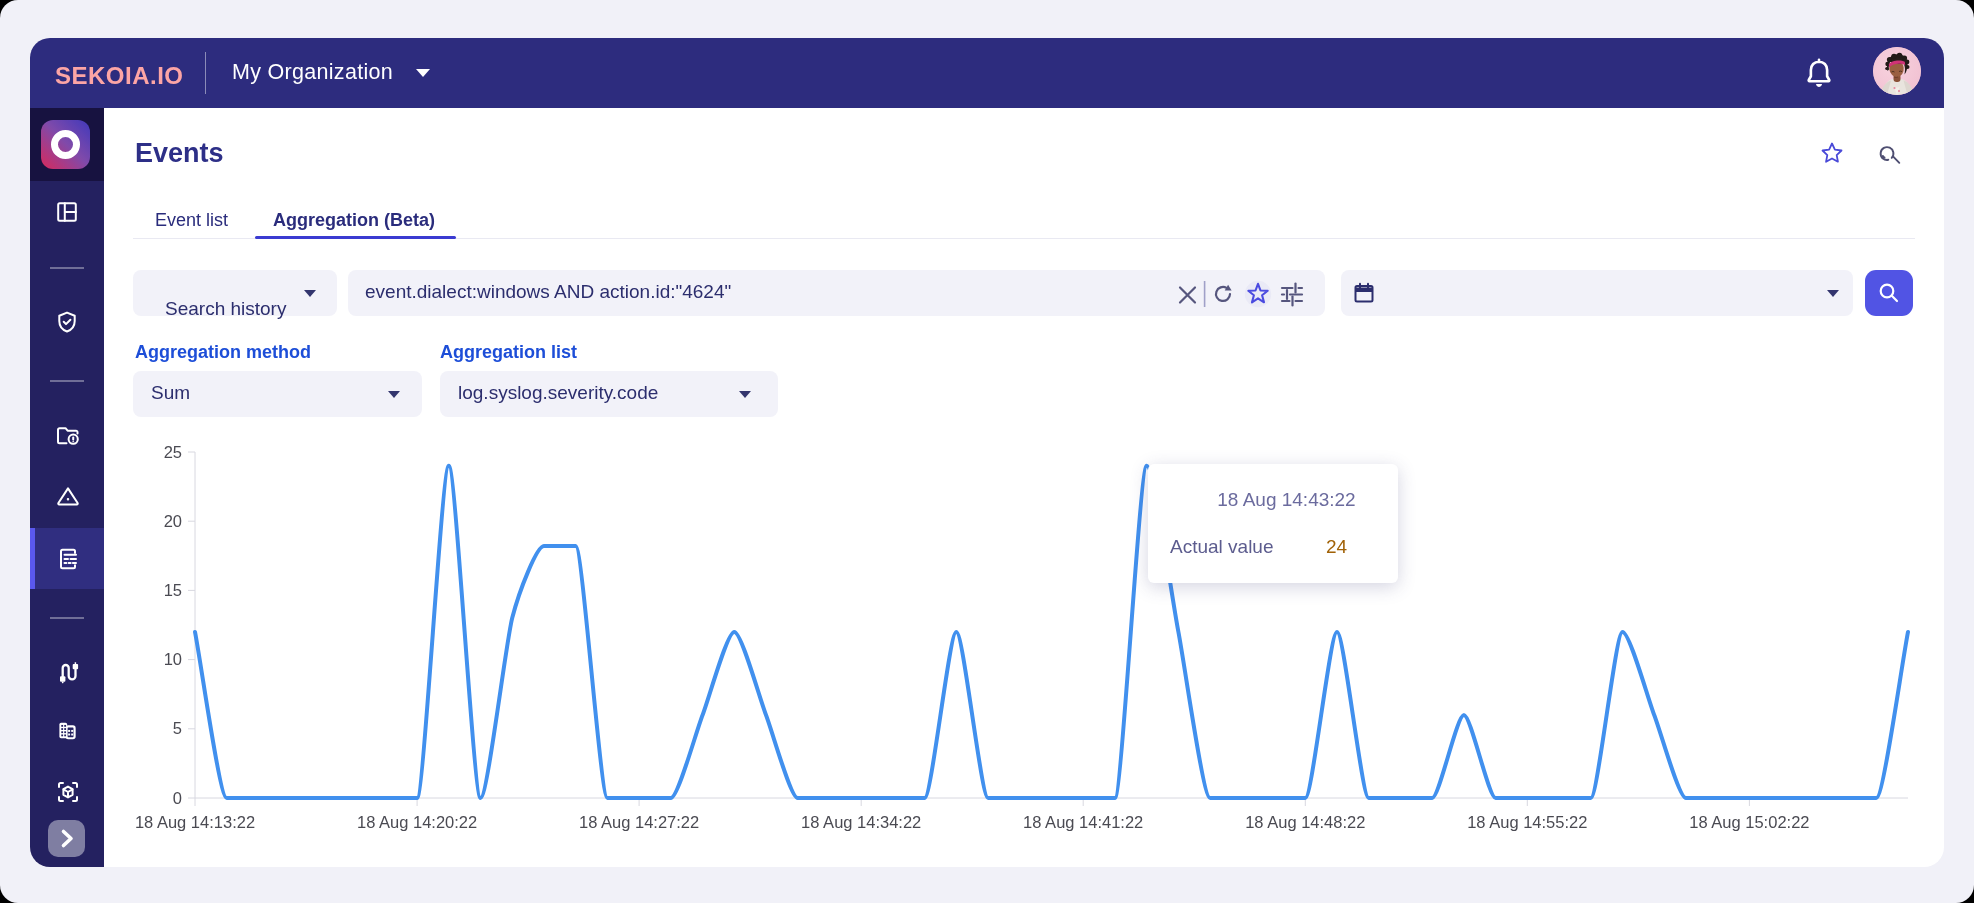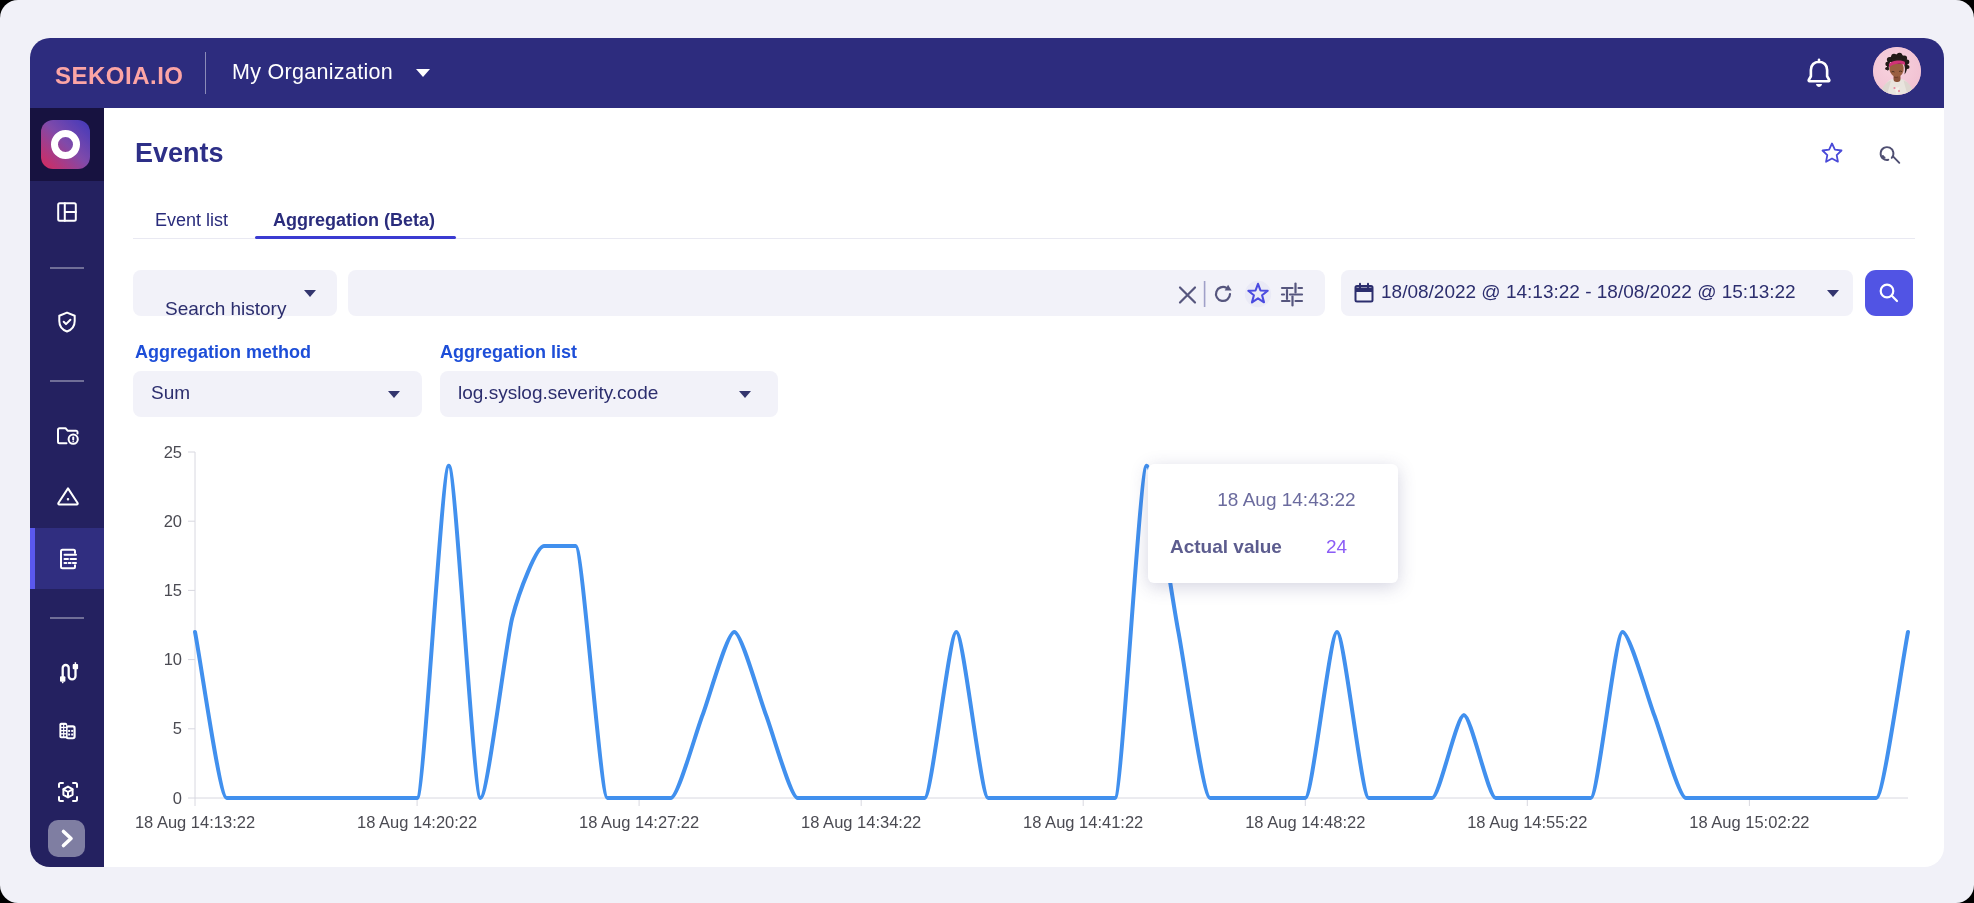--- a/index.html
+++ b/index.html
@@ -45,22 +45,22 @@
 .searchbtn { position:absolute; left:1761px; top:162px; width:48px; height:46px; background:#5154e4; border-radius:11px; }
 
 .agglabel { position:absolute; top:234px; font-size:18px; font-weight:bold; color:#1d4ed8; }
 .aggsel { top:263px; height:46px; }
 .aggsel .lbl { position:absolute; left:18px; top:11px; }
 
 
 
 .tooltip { position:absolute; left:1044px; top:356px; width:250px; height:119px; background:#fff; border-radius:6px; box-shadow:0 4px 18px rgba(60,60,120,0.22); }
 .tooltip .t1 { position:absolute; left:0px; width:277px; text-align:center; top:25px; font-size:19px; color:#6b6b9e; }
-.tooltip .t2 { position:absolute; left:22px; top:72px; font-size:19px; font-weight:bold; color:#5c5c8e; }
-.tooltip .t3 { position:absolute; left:178px; top:72px; font-size:19px; color:#8b5cf6;text-align:center; }
+.tooltip .t2 { position:absolute; left:22px; top:72px; font-size:19px; font-weight:normal; color:#5c5c8e; }
+.tooltip .t3 { position:absolute; left:178px; top:72px; font-size:19px; color:#a16207;text-align:center; }
 </style>
 </head>
 <body>
 <div class="page">
   <div class="topbar">
     <div class="brand">SEKOIA.IO</div>
     <div class="topdiv"></div>
     <div class="orgname">My Organization</div>
     <div class="orgcaret"></div>
     <div class="bell"><svg width="30" height="34" viewBox="0 0 24 26">
@@ -215,20 +215,21 @@
         </svg></div>
     <div class="tab tab1">Event list</div>
     <div class="tab tab2">Aggregation (Beta)</div>
     <div class="tabline"></div>
     <div class="tabunder"></div>
     <div class="ctrl searchhist">
         <span class="lbl">Search history</span>
         <span class="caret" style="left:171px; top:20px;"></span>
       </div>
     <div class="ctrl searchinput">
+        <span class="q">event.dialect:windows AND action.id:"4624"</span>
         <svg width="132" height="36" viewBox="0 0 132 36" style="position:absolute;left:828px;top:7px;">
           <path d="M4 10.5 L19 25.5 M19 10.5 L4 25.5" stroke="#56567e" stroke-width="2.2" fill="none" stroke-linecap="round"></path>
           <line x1="28.6" y1="4" x2="28.6" y2="30" stroke="#a0a0c8" stroke-width="1.6"></line>
           <path d="M54 17 A7 7 0 1 1 50.5 10.9" stroke="#56567e" stroke-width="2.2" fill="none" stroke-linecap="round"></path>
           <path d="M55.6 13.6 L48.7 13.5 L52.1 7.8 Z" fill="#56567e" stroke="none"></path>
           <circle cx="82" cy="17" r="13.2" fill="#eaeaf6"></circle>
           <path d="M82.0 6.8 L84.5 13.5 L91.7 13.8 L86.1 18.3 L88.0 25.3 L82.0 21.3 L76.0 25.3 L77.9 18.3 L72.3 13.8 L79.5 13.5 Z" stroke="#4b4be0" stroke-width="2.1" fill="none" stroke-linejoin="round"></path>
           <g stroke="#56567e" stroke-width="2.2" fill="none" stroke-linecap="round">
             <line x1="106" y1="11" x2="116.5" y2="11"></line>
             <line x1="119.5" y1="6.5" x2="119.5" y2="15.5"></line>
@@ -242,21 +243,20 @@
           </g>
         </svg>
       </div>
     <div class="ctrl datepick">
         <svg width="22" height="22" viewBox="0 0 22 22" style="position:absolute;left:12px;top:12px;">
           <rect x="2.5" y="4" width="17" height="15.5" rx="1.5" stroke="#2c2e6e" stroke-width="2" fill="none"></rect>
           <rect x="2.5" y="5.5" width="17" height="4.5" fill="#2c2e6e"></rect>
           <line x1="7" y1="1.8" x2="7" y2="5.5" stroke="#2c2e6e" stroke-width="2" stroke-linecap="round"></line>
           <line x1="15" y1="1.8" x2="15" y2="5.5" stroke="#2c2e6e" stroke-width="2" stroke-linecap="round"></line>
         </svg>
-        <span class="dtxt">18/08/2022 @ 14:13:22 - 18/08/2022 @ 15:13:22</span>
         <span class="caret" style="left:486px; top:20px;"></span>
       </div>
     <div class="searchbtn">
         <svg width="24" height="24" viewBox="0 0 24 24" style="position:absolute;left:12px;top:11px;">
           <circle cx="10" cy="10" r="6.3" stroke="#fff" stroke-width="2.2" fill="none"></circle>
           <line x1="14.8" y1="14.8" x2="20" y2="20" stroke="#fff" stroke-width="2.2" stroke-linecap="round"></line>
         </svg>
       </div>
     <div class="agglabel" style="left:31px;">Aggregation method</div>
     <div class="agglabel" style="left:336px;">Aggregation list</div>

